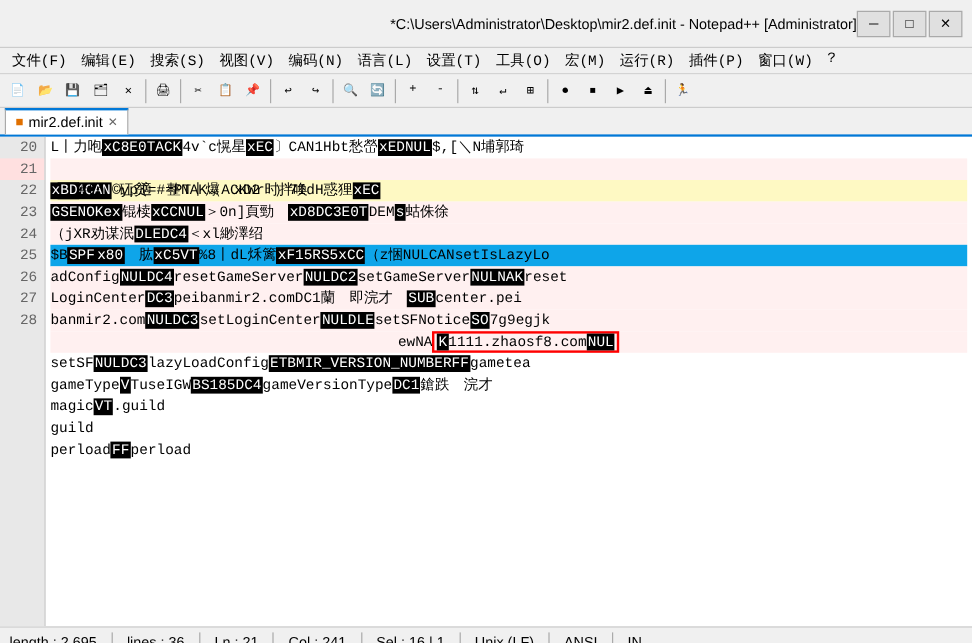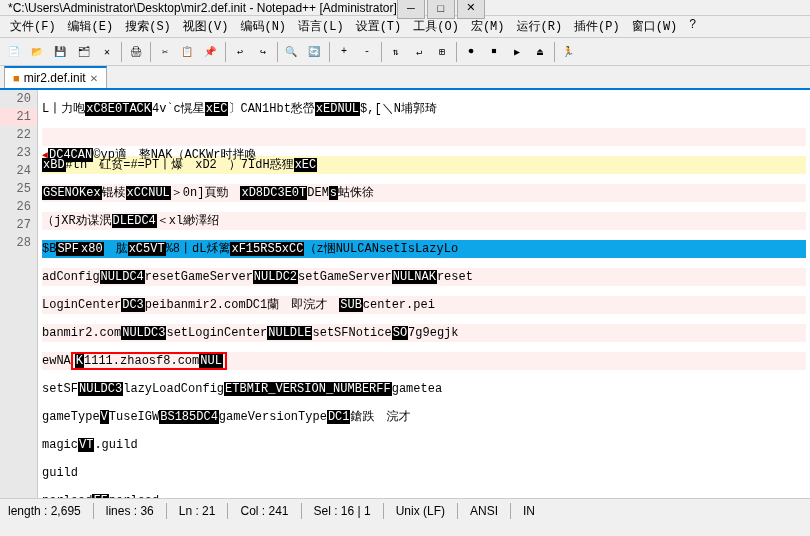--- a/index.html
+++ b/index.html
@@ -8,24 +8,24 @@
       height: 536px;
       font-family: 'Courier New', Courier, monospace;
       font-size: 13px;
       background: #f0f0f0;
       overflow: hidden;
     }
 
     
     .title-bar {
       background: #f0f0f0;
-      height: 16px;
-      display: flex;
-      align-items: center;
-      justify-content: flex-start;
+      height: 40px;
+      display: flex;
+      align-items: center;
+      justify-content: flex-end;
       padding: 0 8px;
       border-bottom: 1px solid #ccc;
     }
     .title-bar-text {
       font-size: 12px;
       font-family: 'Segoe UI', sans-serif;
     }
     .title-bar-buttons {
       display: flex;
       gap: 2px;
@@ -146,21 +146,20 @@
       flex: 1;
       overflow: auto;
       padding: 0 4px;
     }
     .code-line {
       height: 18px;
       line-height: 18px;
       white-space: pre;
       font-size: 12px;
       color: #000;
-      margin-top: 10px;
     }
     .hl-black {
       background: #000;
       color: #fff;
       padding: 0 1px;
     }
 
     
     .status-bar {
       height: 24px;
@@ -272,21 +271,21 @@
 
     <div class="code-line" style="background:#fff0f0;">
 <span style="color:#cc0000;font-size:10px;">◄</span><span class="hl-black">DC4CAN</span>©yp適　整NAK（ACKWr时拌喚</div>
     <div class="code-line" style="background:#fef9c3;"><span class="hl-black">xBD</span>#tn　矼贫=#=PT丨爆　xD2　）7IdH惑狸<span class="hl-black">xEC</span></div>
     <div class="code-line" style="background:#fff0f0;"><span class="hl-black">GSENOKex</span>锟椟<span class="hl-black">xCCNUL</span>＞0n]頁勁　<span class="hl-black">xD8DC3E0T</span>DEM<span class="hl-black">s</span>蛄侏徐</div>
     <div class="code-line" style="background:#fff0f0;">（jXR劝谋泯<span class="hl-black">DLEDC4</span>＜xl緲澤绍</div>
     <div class="code-line" style="background:#0ea5e9;">$B<span class="hl-black">SPF</span><span class="hl-black">x80</span>　肱<span class="hl-black">xC5VT</span>%8丨dL秌篱<span class="hl-black">xF15RS5xCC</span>（z悃NULCANsetIsLazyLo</div>
     <div class="code-line" style="background:#fff0f0;">adConfig<span class="hl-black">NULDC4</span>resetGameServer<span class="hl-black">NULDC2</span>setGameServer<span class="hl-black">NULNAK</span>reset</div>
     <div class="code-line" style="background:#fff0f0;">LoginCenter<span class="hl-black">DC3</span>peibanmir2.comDC1蘭　即浣才　<span class="hl-black">SUB</span>center.pei</div>
     <div class="code-line" style="background:#fff0f0;">banmir2.com<span class="hl-black">NULDC3</span>setLoginCenter<span class="hl-black">NULDLE</span>setSFNotice<span class="hl-black">SO</span>7g9egjk</div>
-    <div class="code-line" style="background:#fff0f0;">ewNA<span style="border:2px solid red;padding:0 2px;"><span class="hl-black">K</span>1111.zhaosf8.com<span class="hl-black">NUL</span></span></div>
+    <div class="code-line" style="background:#fff0f0;text-align:center;">ewNA<span style="border:2px solid red;padding:0 2px;"><span class="hl-black">K</span>1111.zhaosf8.com<span class="hl-black">NUL</span></span></div>
 
     <div class="code-line">setSF<span class="hl-black">NULDC3</span>lazyLoadConfig<span class="hl-black">ETBMIR_VERSION_NUMBERFF</span>gametea</div>
 
     <div class="code-line">gameType<span class="hl-black">V</span>TuseIGW<span class="hl-black">BS185DC4</span>gameVersionType<span class="hl-black">DC1</span>鎗跌　浣才</div>
 
 
 
     <div class="code-line">magic<span class="hl-black">VT</span>.guild</div>
 
     <div class="code-line">guild</div>

